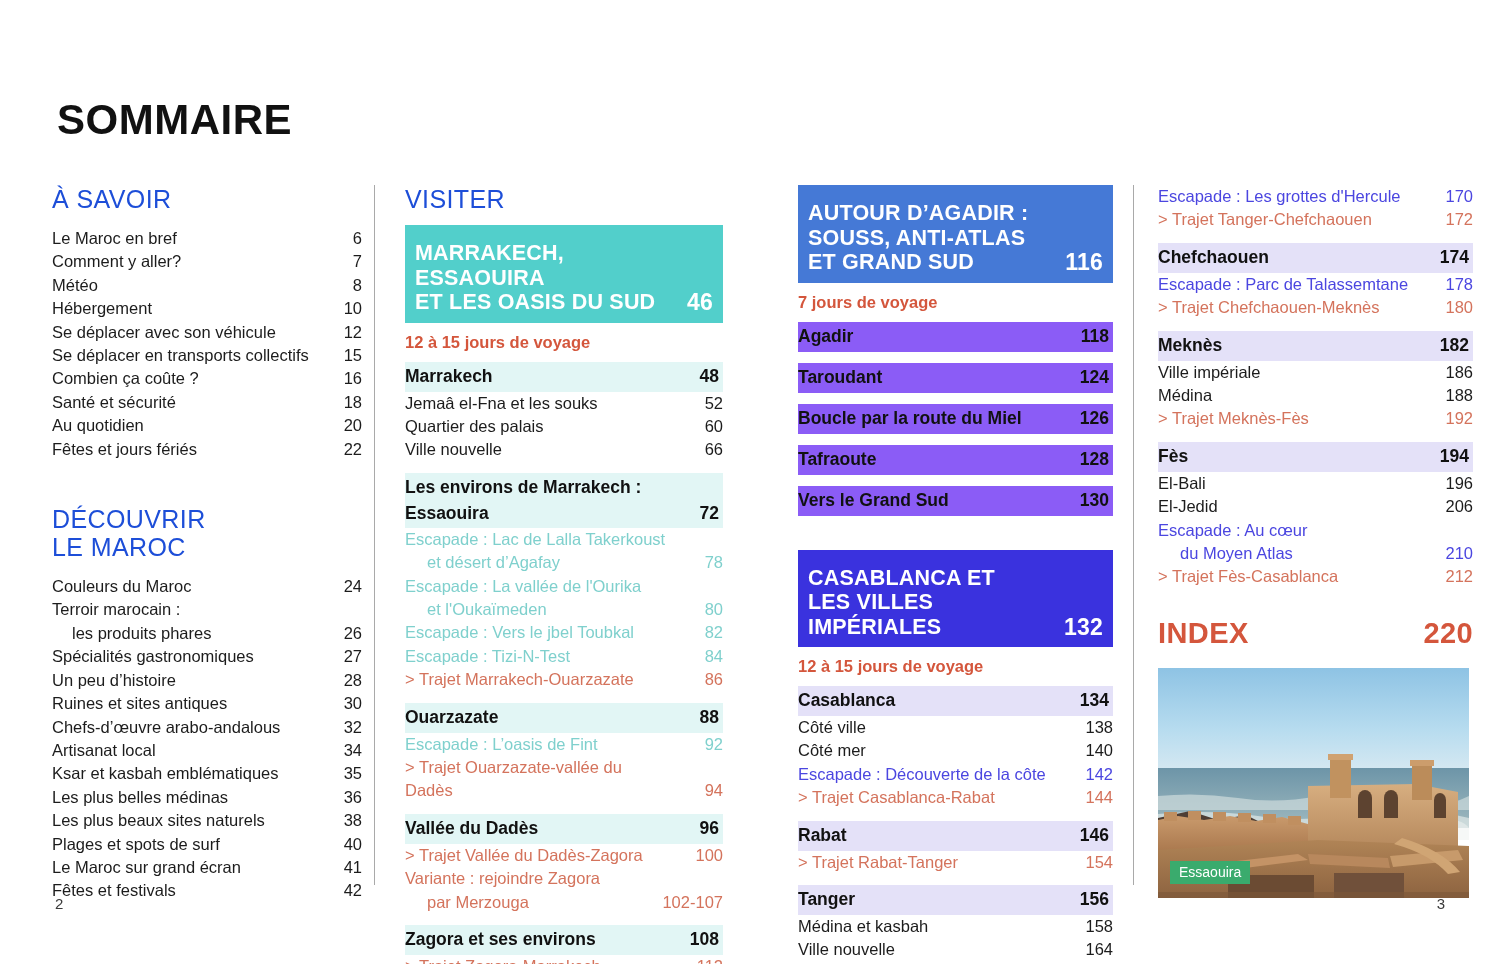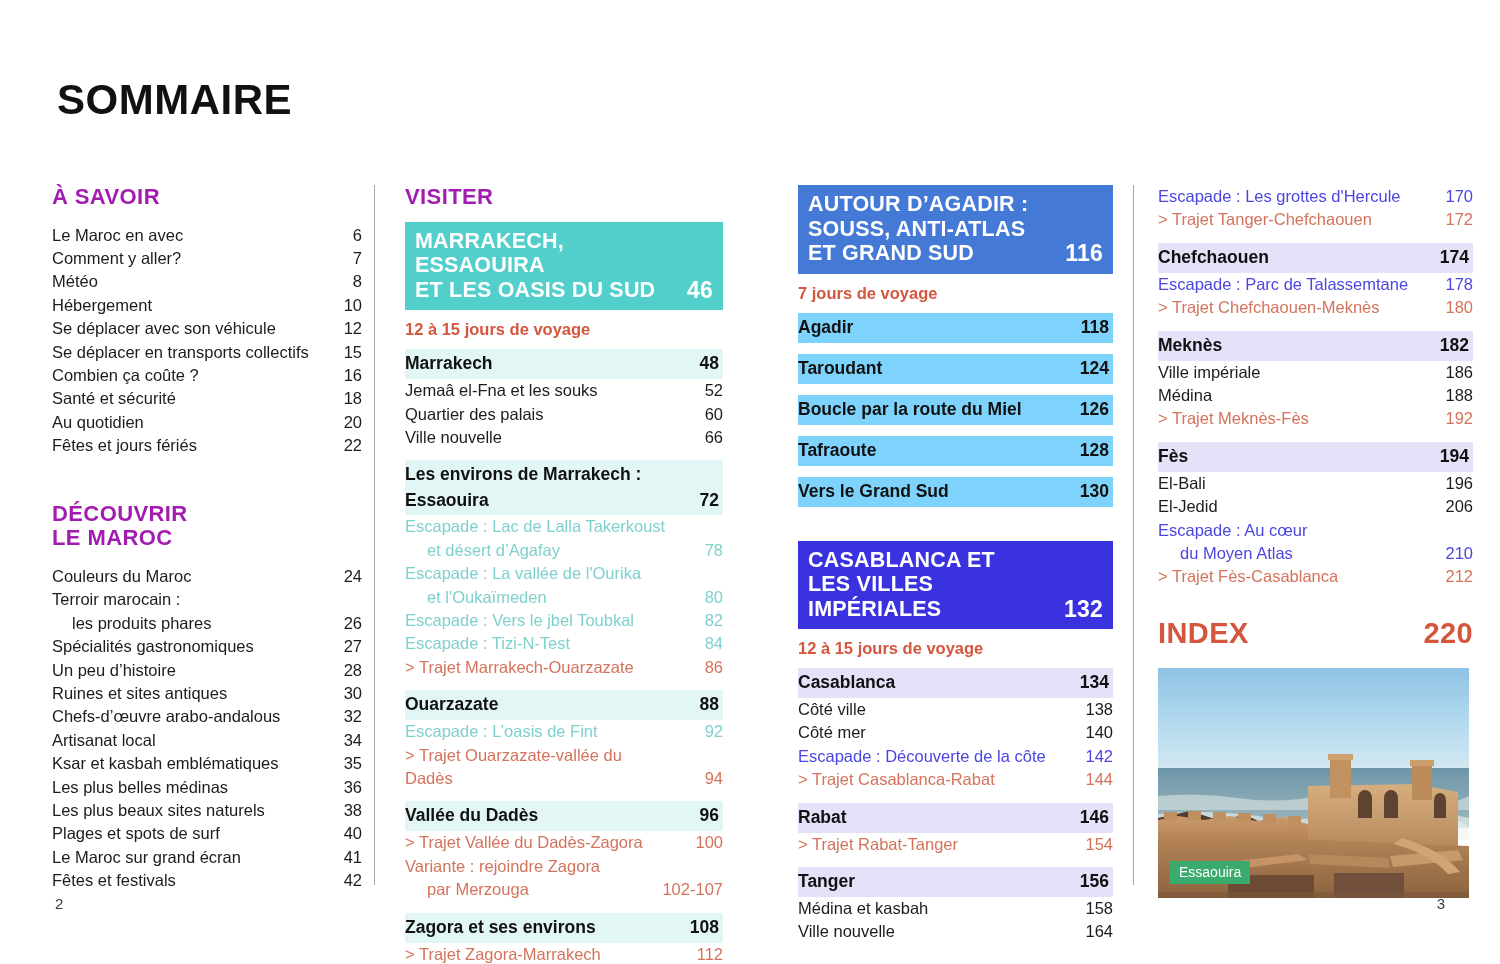--- a/index.html
+++ b/index.html
@@ -11,21 +11,21 @@
     font-family: "Liberation Sans", sans-serif;
     color: #1a1a1a;
     overflow: hidden;
     position: relative;
   }
 
   
   .page-title {
     position: absolute;
     left: 57px;
-    top: 76px;
+    top: 96px;
     font-size: 42px;
     font-weight: 700;
     letter-spacing: 0.5px;
     color: #111111;
   }
 
   
   .columns {
     position: absolute;
     left: 0;
@@ -47,23 +47,23 @@
     top: 0;
     width: 1px;
     background: #a9a9a9;
     height: 700px;
   }
   .divider.d1 { left: 374px; }
   .divider.d2 { left: 1133px; }
 
   
   .orange-head {
-    color: #a21caf;
-    font-size: 22px;
-    font-weight: 700;
+    color: #1d4ed8;
+    font-size: 25px;
+    font-weight: 400;
     letter-spacing: 0.4px;
     line-height: 1.12;
     margin-bottom: 14px;
   }
   .orange-head.tight { margin-bottom: 12px; }
 
   .section-spacer { height: 44px; }
 
   
   .entry {
@@ -78,21 +78,21 @@
   .entry.indent .lbl { padding-left: 20px; }
   .entry.nopage .pg { visibility: hidden; }
 
   
   .banner {
     color: #ffffff;
     font-weight: 700;
     font-size: 21.5px;
     line-height: 24.5px;
     letter-spacing: 0.2px;
-    padding: 7px 10px 8px 10px;
+    padding: 16px 10px 8px 10px;
     display: flex;
     align-items: flex-end;
     justify-content: space-between;
     margin-bottom: 10px;
   }
   .banner .btxt { white-space: pre-line; }
   .banner .bpg  { font-size: 23px; padding-left: 10px; white-space: nowrap; }
   .banner.teal   { background: #52cfcb; }
   .banner.blue   { background: #4579d6; }
   .banner.indigo { background: #3a32de; }
@@ -110,21 +110,21 @@
     align-items: baseline;
     font-size: 17.5px;
     font-weight: 700;
     line-height: 27px;
     padding: 1px 4px 2px 0;
     color: #111111;
   }
   .chap .lbl { flex: 1 1 auto; white-space: pre-line; }
   .chap .pg  { flex: 0 0 auto; text-align: right; min-width: 40px; }
   .chap.tint-teal   { background: #e2f6f5; }
-  .chap.tint-blue   { background: #7dd3fc; gap: 32px; }
+  .chap.tint-blue   { background: #8b5cf6; gap: 32px; }
   .chap.tint-indigo { background: #e4e1f8; gap: 40px; }
   .chap.two-line { line-height: 26px; }
 
   
   .sub {
     display: flex;
     align-items: flex-end;
     font-size: 16.5px;
     line-height: 23.4px;
     color: #1c1c1c;
@@ -189,21 +189,21 @@
 
 <div class="columns">
 
   <div class="divider d1"></div>
   <div class="divider d2"></div>
 
   <div class="col col-1">
     <div class="orange-head">À SAVOIR</div>
     <div id="c1e1">
         <div class="entry">
-          <span class="lbl">Le Maroc en avec</span>
+          <span class="lbl">Le Maroc en bref</span>
           <span class="pg">6</span>
         </div>
         <div class="entry">
           <span class="lbl">Comment y aller?</span>
           <span class="pg">7</span>
         </div>
         <div class="entry">
           <span class="lbl">Météo</span>
           <span class="pg">8</span>
         </div>

